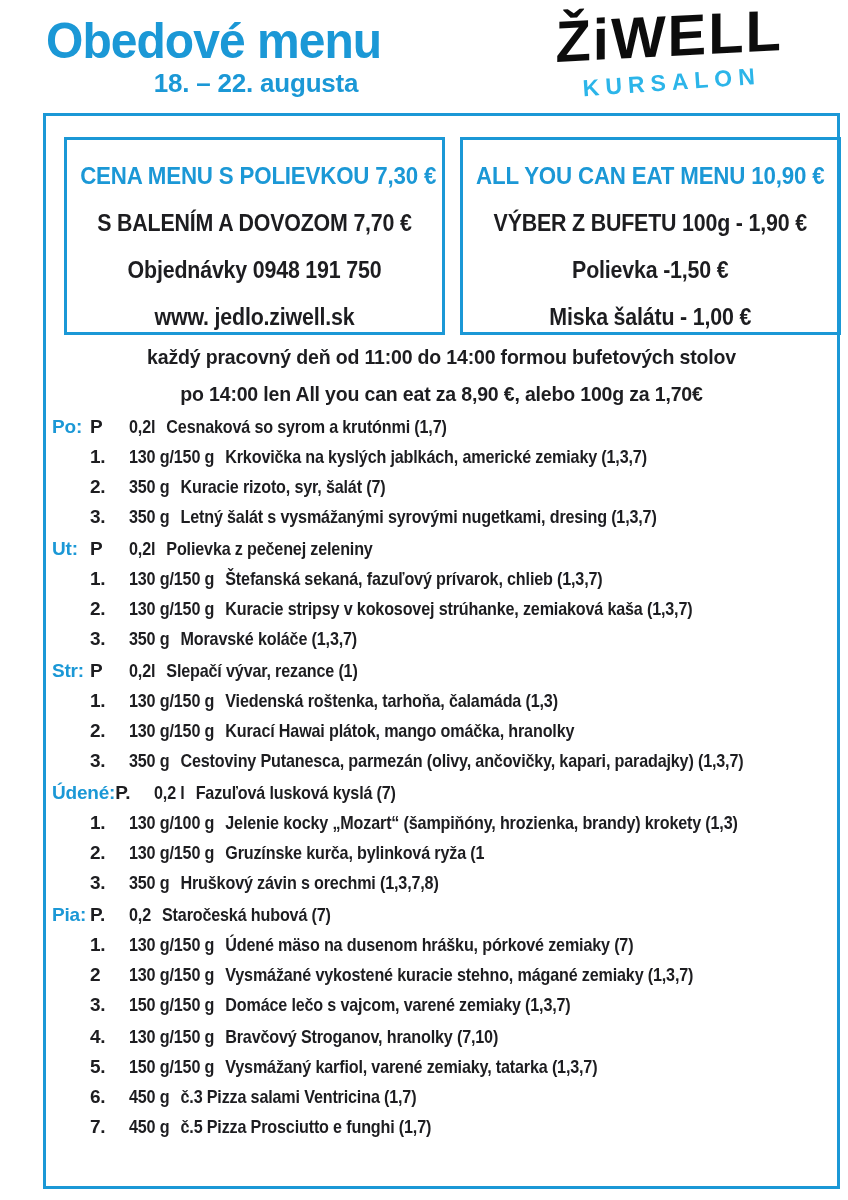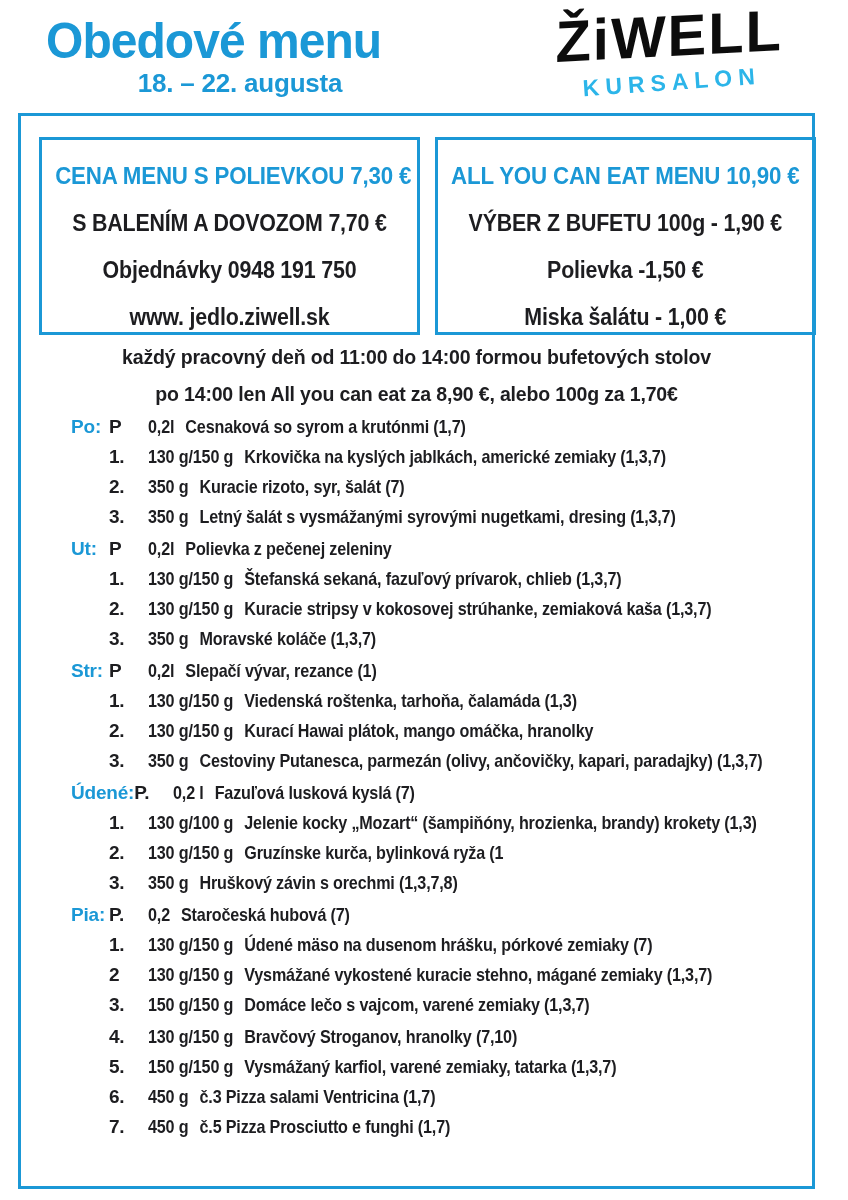--- a/index.html
+++ b/index.html
@@ -10,35 +10,35 @@
     font-family:"Liberation Sans","DejaVu Sans",sans-serif;
     color:var(--ink); letter-spacing:-0.2px;
   }
   
   .title {
     position:absolute; left:46px; top:12px;
     font-size:50px; font-weight:700; color:var(--accent); letter-spacing:-1px;
     transform:scaleX(0.96); transform-origin:0 50%; white-space:nowrap;
   }
   .subtitle {
-    position:absolute; left:40px; top:68px; width:400px; text-align:center;
+    position:absolute; left:56px; top:68px; width:400px; text-align:center;
     font-size:26px; font-weight:700; color:var(--accent);
   }
   .logo { position:absolute; right:38px; top:2px; width:280px; text-align:center; transform:rotate(-3deg); }
   .brand {
     font-size:58px; font-weight:700; color:#0c0c0c; letter-spacing:2px;
     transform:skewX(-3deg); display:inline-block; white-space:nowrap;
   }
   .kursalon {
     margin-top:0px; font-size:23px; font-weight:700; color:var(--kursalon);
     letter-spacing:6px; white-space:nowrap; transform:rotate(-1deg);
   }
   
   .outer {
-    position:absolute; left:18px; top:113px; width:797px; height:1076px;
+    position:absolute; left:43px; top:113px; width:797px; height:1076px;
     border:3px solid var(--accent); background:#fff;
   }
   
   .boxes { display:flex; gap:15px; margin:21px 15px 0 18px; }
   .pbox { border:3px solid var(--accent); height:198px; text-align:center; padding-top:22px; }
   .pbox-left { width:381px; }
   .pbox-right { flex:1; }
   .ptitle {
     color:var(--accent); font-size:24px; font-weight:700; white-space:nowrap;
     transform:scaleX(0.93);
@@ -50,21 +50,21 @@
   
   .schedule { margin-top:10px; text-align:center; }
   .sline {
     font-size:21px; font-weight:700; white-space:nowrap; transform:scaleX(0.93);
   }
   .sline + .sline { margin-top:13px; }
   
   .menu { margin-top:6px; }
   .group { margin-bottom:2px; }
   .row { display:flex; align-items:center; height:30px; padding-left:6px; white-space:nowrap; }
-  .day { min-width:38px; font-size:19px; font-weight:700; color:var(--accent);margin-left:44px; }
+  .day { min-width:38px; font-size:19px; font-weight:700; color:var(--accent); }
   .num { min-width:39px; font-size:19px; font-weight:700; color:var(--ink); }
   .txt { display:inline-block; transform:scaleX(0.85); transform-origin:0 50%; font-size:19px; font-weight:700; }
   .portion { margin-right:13px; }
   .weekly-header {
     height:30px; display:flex; align-items:center; padding-left:6px;
     font-size:20px; font-weight:700; color:var(--kursalon);
   }
 </style>
 </head>
 <body>

